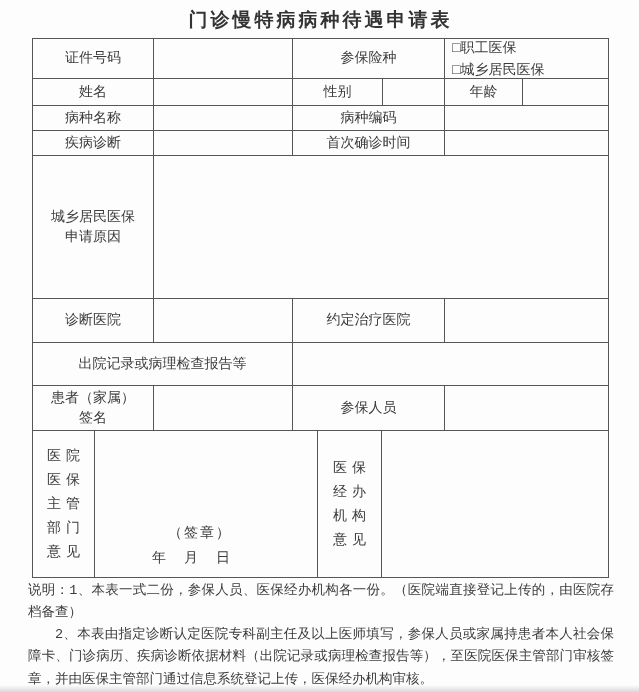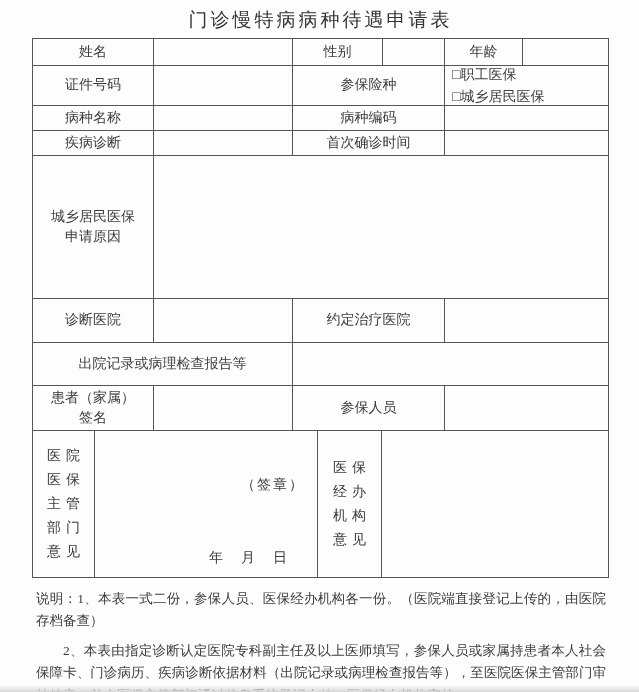--- a/index.html
+++ b/index.html
@@ -6,21 +6,21 @@
   body{
     width:639px;height:692px;
     background:#ffffff;
     font-family:"Liberation Serif", serif;
     color:#3b3b3b;
     -webkit-font-smoothing:antialiased;
   }
   .page{position:relative;width:639px;height:692px;background:#fdfdfd;overflow:hidden;}
   .title{
     position:absolute;top:7px;left:32px;width:577px;
-    text-align:center;font-size:19px;font-weight:normal;letter-spacing:3px;
+    text-align:center;font-size:19px;font-weight:bold;letter-spacing:3px;
     color:#333333;
   }
   .form-table{
     position:absolute;top:38px;left:32px;width:577px;
     border:1px solid #565656;box-sizing:border-box;
     background:#fdfdfd;
   }
   .row{display:flex;border-bottom:1px solid #565656;box-sizing:border-box;}
   .row:last-child{border-bottom:none;}
   .c{
@@ -40,65 +40,64 @@
   .wAB{width:260px}
   .v1{width:62px}.v2{width:223px}.v3{width:64px}
   .opts{
     justify-content:flex-start;text-align:left;padding-left:7px;line-height:1.55;
   }
   .vlabel{
     white-space:pre-line;letter-spacing:5px;line-height:1.72;font-size:14px;
     padding-left:5px;
   }
   .sign-area{
-    flex-direction:column;align-items:flex-end;justify-content:flex-end;
+    flex-direction:column;align-items:center;justify-content:flex-end;
     padding:0 12px 9px 0;
-    gap:48px;
   }
   .seal-line{letter-spacing:2px;}
   .date-line{letter-spacing:2px;margin-top:4px;margin-right:16px;}
   .notes{
     position:absolute;top:580px;left:28px;width:586px;
     font-size:13.5px;line-height:1.64;text-align:justify;color:#3b3b3b;
   }
-  .notes p{margin:8px;}
+  .notes p{margin:0;font-family:Liberation Mono, monospace;}
   .notes p.indent{text-indent:2em;}
   .scan-edge{
     position:absolute;left:0;right:0;bottom:0;height:7px;
     background:linear-gradient(to bottom,rgba(253,253,253,0),#d9d9d9);
   }
 </style>
 </head>
 <body>
 
 <div class="page">
 
   <div class="title">门诊慢特病病种待遇申请表</div>
 
   <div class="form-table">
 
-    <div class="row r1">
-      <div class="c wA">姓名</div>
-      <div class="c wB"></div>
-      <div class="c w90">性别</div>
-      <div class="c w62"></div>
-      <div class="c w78">年龄</div>
-      <div class="c wD"></div>
-    </div>
-
     <div class="row r2">
       <div class="c wA">证件号码</div>
       <div class="c wB"></div>
       <div class="c wC">参保险种</div>
       <div class="c wD opts">
         <div>
           <div>□职工医保</div>
           <div>□城乡居民医保</div>
         </div>
       </div>
+    </div>
+
+    <div class="row r1">
+      <div class="c wA">姓名</div>
+      <div class="c wB"></div>
+      <div class="c w90">性别</div>
+      <div class="c w62"></div>
+      <div class="c w78">年龄</div>
+      <div class="c wD"></div>
     </div>
 
     <div class="row r3">
       <div class="c wA">病种名称</div>
       <div class="c wB"></div>
       <div class="c wC">病种编码</div>
       <div class="c wD"></div>
     </div>
 
     <div class="row r4">

